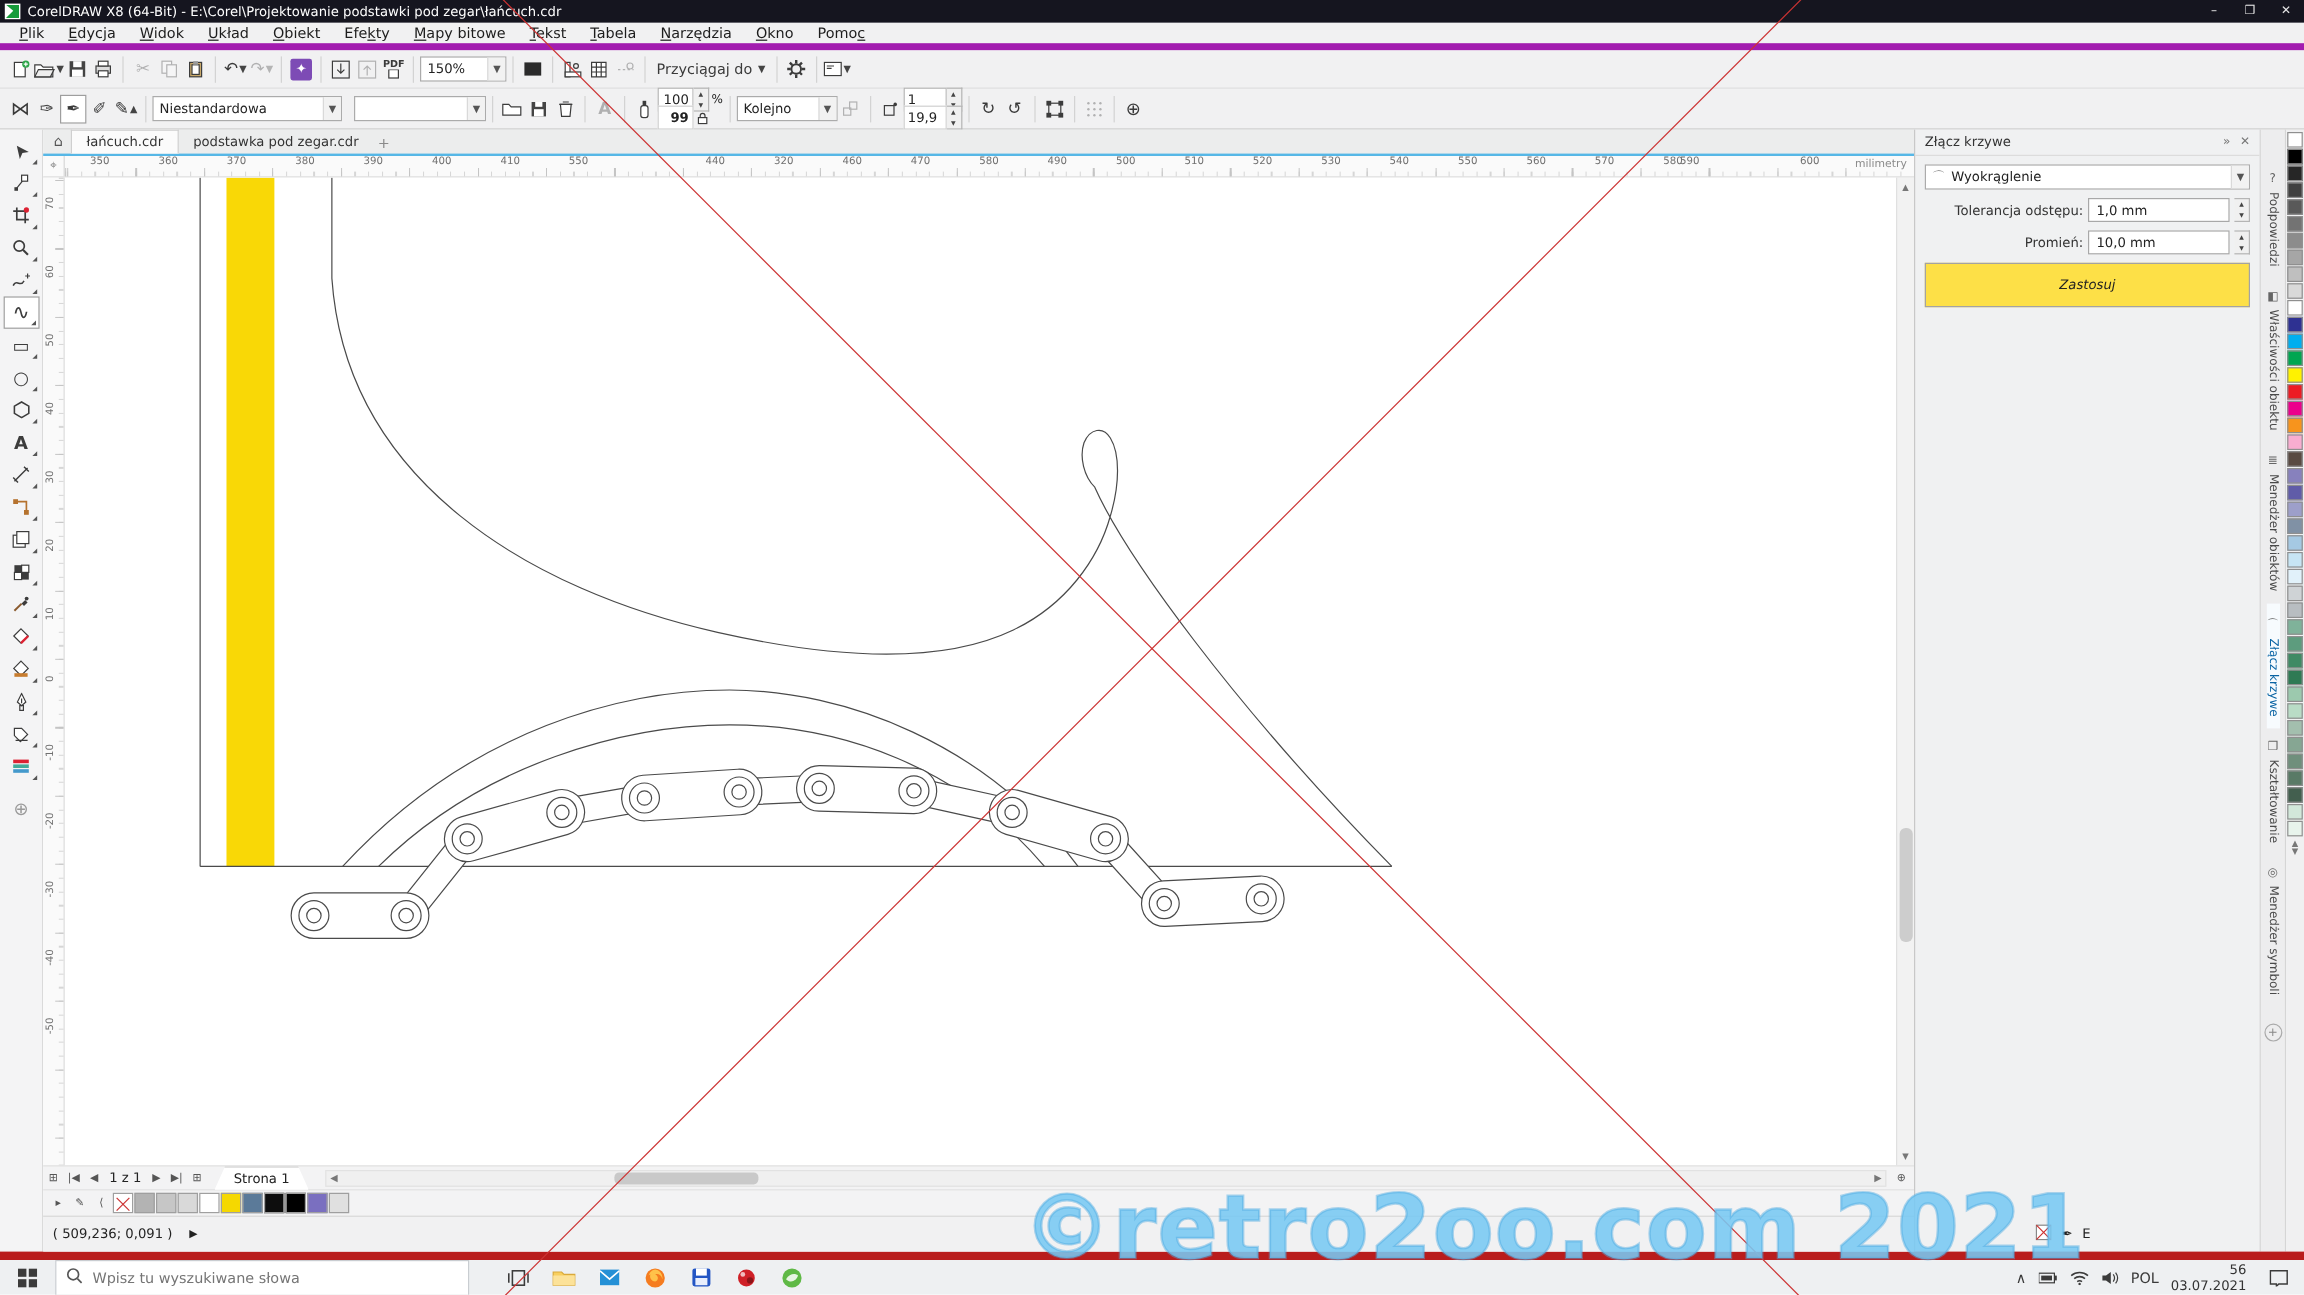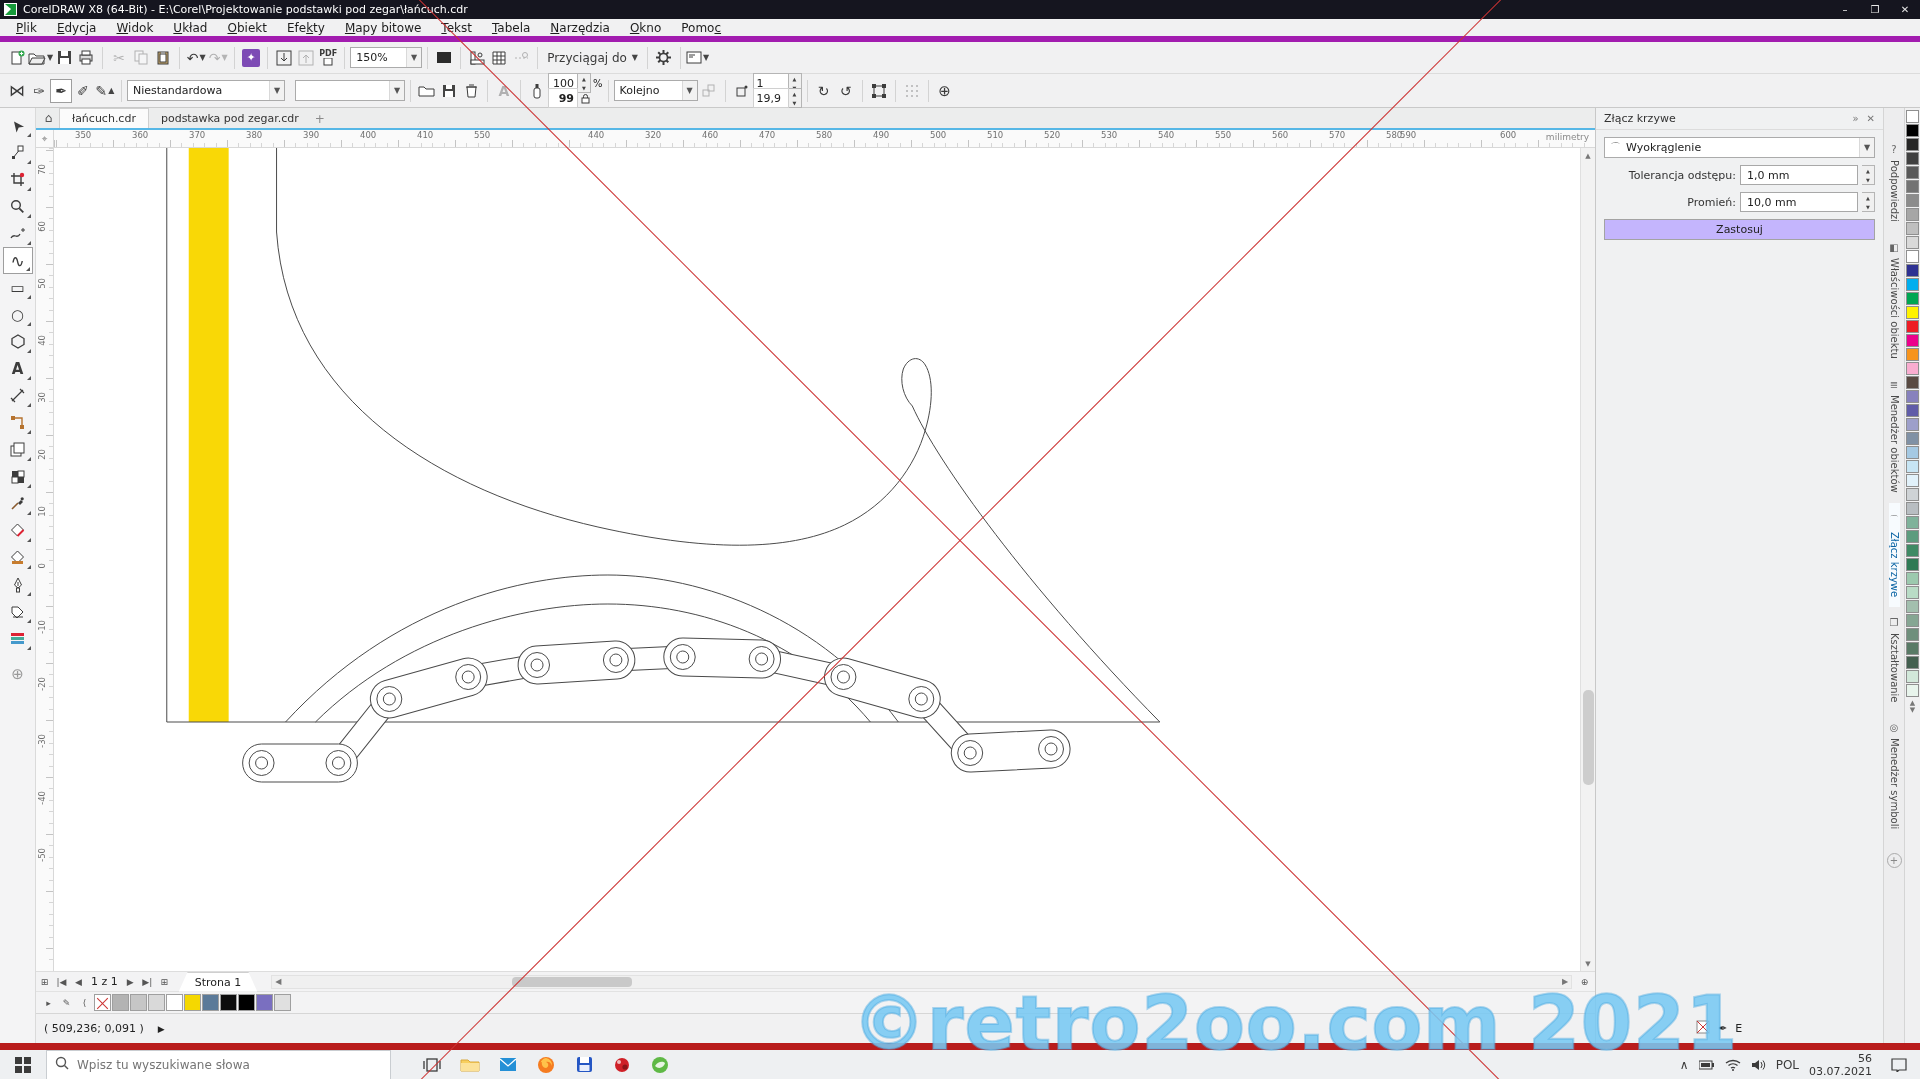--- a/index.html
+++ b/index.html
@@ -85,21 +85,21 @@
   .statusbar{height:30px;background:#f1f1f2;border-top:1px solid #d6d6d6;display:flex;align-items:center;padding:0 8px;font-size:11px;color:#222;flex:0 0 auto;position:relative;}
 
   
   .docker{width:288px;background:#f0f1f2;border-left:1px solid #c8c8c8;display:flex;flex-direction:column;flex:0 0 auto;font-size:11px;}
   .docker-title{height:22px;display:flex;align-items:center;padding:0 8px;color:#333;border-bottom:1px solid #dcdcdc;}
   .docker-title .dctrl{margin-left:auto;color:#777;font-size:10px;display:flex;gap:8px;}
   .docker-body{padding:7px 8px;display:flex;flex-direction:column;gap:7px;}
   .frow{display:flex;align-items:center;justify-content:flex-end;gap:4px;}
   .flabel{color:#333;}
   .fvalbox{width:118px;height:20px;background:#fff;border:1px solid #a8a8a8;display:flex;align-items:center;padding-left:6px;}
-  .applybtn{height:21px;background:#c4b5fd;border:1px solid #a3a3a3;display:flex;align-items:center;justify-content:center;color:#222;}
+  .applybtn{height:37px;background:#fde047;border:1px solid #a3a3a3;display:flex;align-items:center;justify-content:center;color:#222;font-style:italic;}
 
   .dockertabs{width:21px;background:#ededee;border-left:1px solid #d5d5d5;display:flex;flex-direction:column;align-items:center;padding-top:26px;flex:0 0 auto;}
   .dtabv{writing-mode:vertical-rl;font-size:10px;color:#4a4a4a;display:flex;align-items:center;gap:5px;padding:10px 0;}
   .dtabv .ticon{writing-mode:horizontal-tb;font-size:10px;color:#666;}
   .dtabv.active{color:#0a64a4;background:#f7fbfe;}
   .dtab-plus{margin-top:14px;width:15px;height:15px;border:1px solid #aaa;border-radius:50%;display:flex;align-items:center;justify-content:center;color:#888;font-size:10px;}
 
   .palettecol{width:16px;background:#f0f0f1;border-left:1px solid #d5d5d5;display:flex;flex-direction:column;align-items:center;padding-top:2px;flex:0 0 auto;}
   .pswatch{width:13px;height:13px;border:1px solid #8f8f8f;margin-bottom:1px;flex:0 0 auto;}
   .pal-arrows{margin-top:2px;color:#777;font-size:7px;display:flex;flex-direction:column;line-height:7px;align-items:center;}

